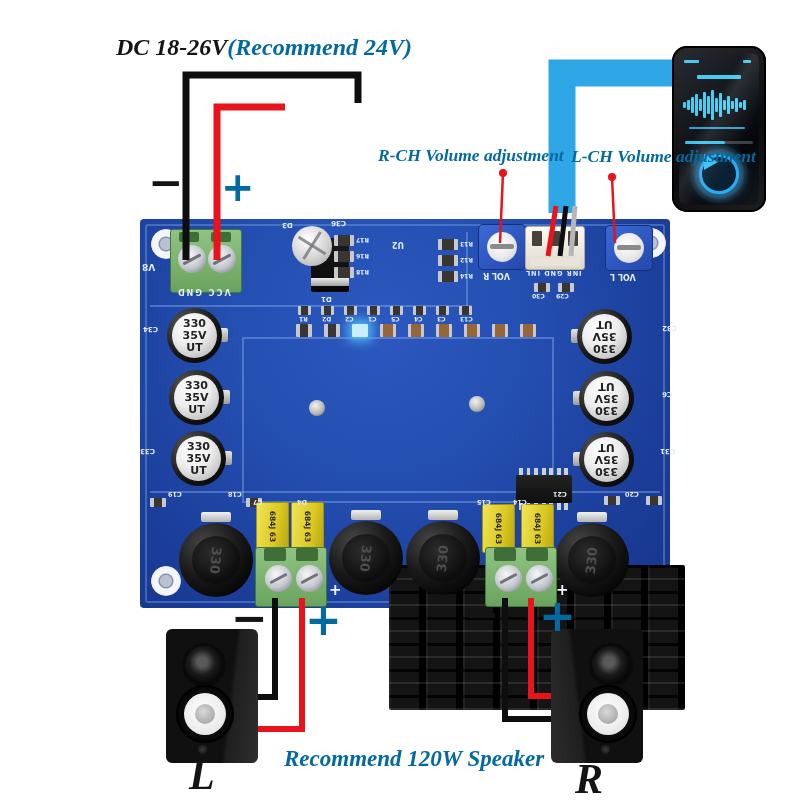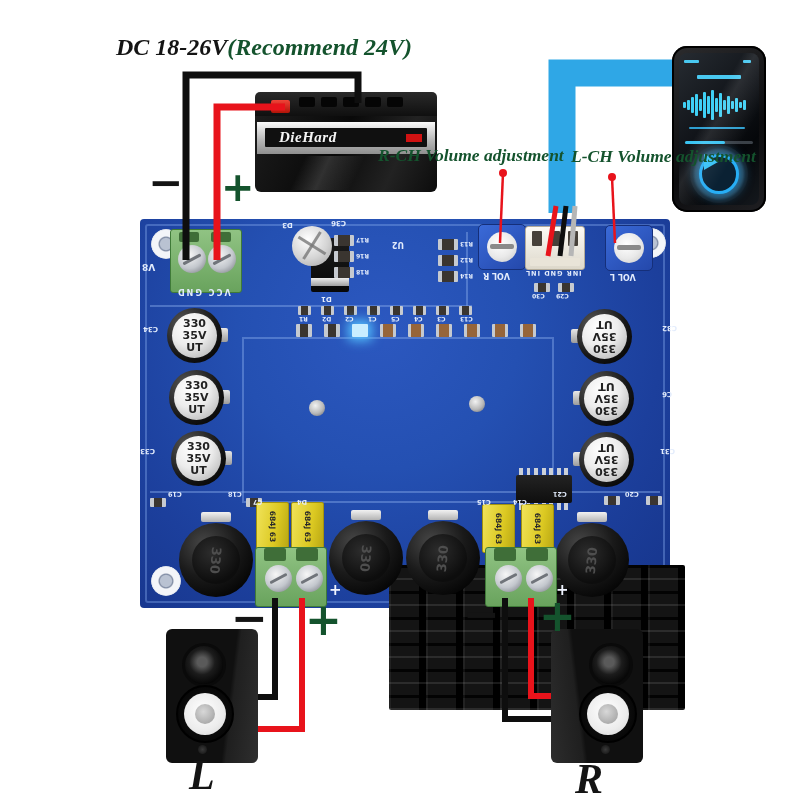--- a/index.html
+++ b/index.html
@@ -1,19 +1,19 @@
 <!DOCTYPE html>
 <html><head>
 <meta charset="utf-8">
 <style>
   html,body{margin:0;padding:0;background:#fff;}
   .canvas{position:relative;width:800px;height:800px;background:#ffffff;overflow:hidden;
           font-family:"Liberation Serif","DejaVu Serif",serif;}
   .ann{position:absolute;font-weight:bold;font-style:italic;white-space:nowrap;z-index:8;}
-  .red{color:#14532d;}
+  .red{color:#0369a1;}
   .blk{color:#141414;}
   .sign{position:absolute;font-weight:bold;z-index:8;font-family:"DejaVu Sans",sans-serif;}
 
   
   .battery{position:absolute;left:255px;top:92px;width:182px;height:100px;z-index:4;}
   .bat-top{position:absolute;left:0;top:0;width:182px;height:26px;background:linear-gradient(#2a2a2a,#0d0d0d);border-radius:5px 5px 0 0;}
   .bat-vent{position:absolute;top:5px;width:16px;height:10px;background:#050505;border-radius:2px;}
   .bat-redterm{position:absolute;left:16px;top:8px;width:19px;height:13px;background:linear-gradient(#f04438,#b01408);border-radius:2px;}
   .bat-body{position:absolute;left:0;top:24px;width:182px;height:76px;background:linear-gradient(115deg,#1c1c1c 0%,#090909 45%,#222 75%,#0c0c0c 100%);border-radius:0 0 6px 6px;}
   .bat-band{position:absolute;left:2px;top:30px;width:178px;height:32px;background:linear-gradient(#fbfbfb,#b9b9b9 55%,#8f8f8f);}
@@ -109,38 +109,20 @@
 <body>
 
 <div class="canvas">
 
   <div class="ann" style="left:116px;top:34px;font-size:24px;">
     <span class="blk">DC 18-26V</span><span class="red">(Recommend 24V)</span>
   </div>
   <div class="ann red" style="left:378px;top:145px;font-size:17.5px;">R-CH Volume adjustment</div>
   <div class="ann red" style="left:571px;top:146px;font-size:17.5px;">L-CH Volume adjustment</div>
 
-  <div class="battery">
-    <div class="bat-top">
-      <span class="bat-vent" style="left:44px;"></span>
-      <span class="bat-vent" style="left:66px;"></span>
-      <span class="bat-vent" style="left:88px;"></span>
-      <span class="bat-vent" style="left:110px;"></span>
-      <span class="bat-vent" style="left:132px;"></span>
-      <span class="bat-redterm"></span>
-    </div>
-    <div class="bat-body"></div>
-    <div class="bat-band">
-      <div class="bat-logo">
-        <span>DieHard</span>
-        <i class="bat-redchip"></i>
-      </div>
-    </div>
-    <div class="bat-glare"></div>
-  </div>
 
   <div class="phone">
     <div class="ph-screen">
       <span class="ph-dash" style="left:5px;top:7px;width:15px;"></span>
       <span class="ph-dash" style="left:64px;top:7px;width:8px;"></span>
       <span class="ph-dash" style="left:18px;top:22px;width:44px;height:4px;"></span>
       <div class="ph-wave">
         <i style="height:6px"></i>
           <i style="height:10px"></i>
           <i style="height:16px"></i>
@@ -458,16 +440,17 @@
     <div class="spk-port" style="left:50px;top:116px;"></div>
   </div>
 
   <div class="sign blk" style="left:148px;top:158px;font-size:42px;">−</div>
   <div class="sign red" style="left:221px;top:164px;font-size:40px;">+</div>
   <div class="sign blk" style="left:231px;top:592px;font-size:44px;">−</div>
   <div class="sign red" style="left:305px;top:594px;font-size:44px;">+</div>
   <div class="sign blk" style="left:463px;top:588px;font-size:44px;">−</div>
   <div class="sign red" style="left:539px;top:590px;font-size:44px;">+</div>
 
+  <div class="ann red" style="left:284px;top:746px;font-size:23px;">Recommend 120W Speaker</div>
   <div class="ann blk" style="left:189px;top:751px;font-size:42px;">L</div>
   <div class="ann blk" style="left:575px;top:755px;font-size:42px;">R</div>
 
 </div>
 
 </body></html>

